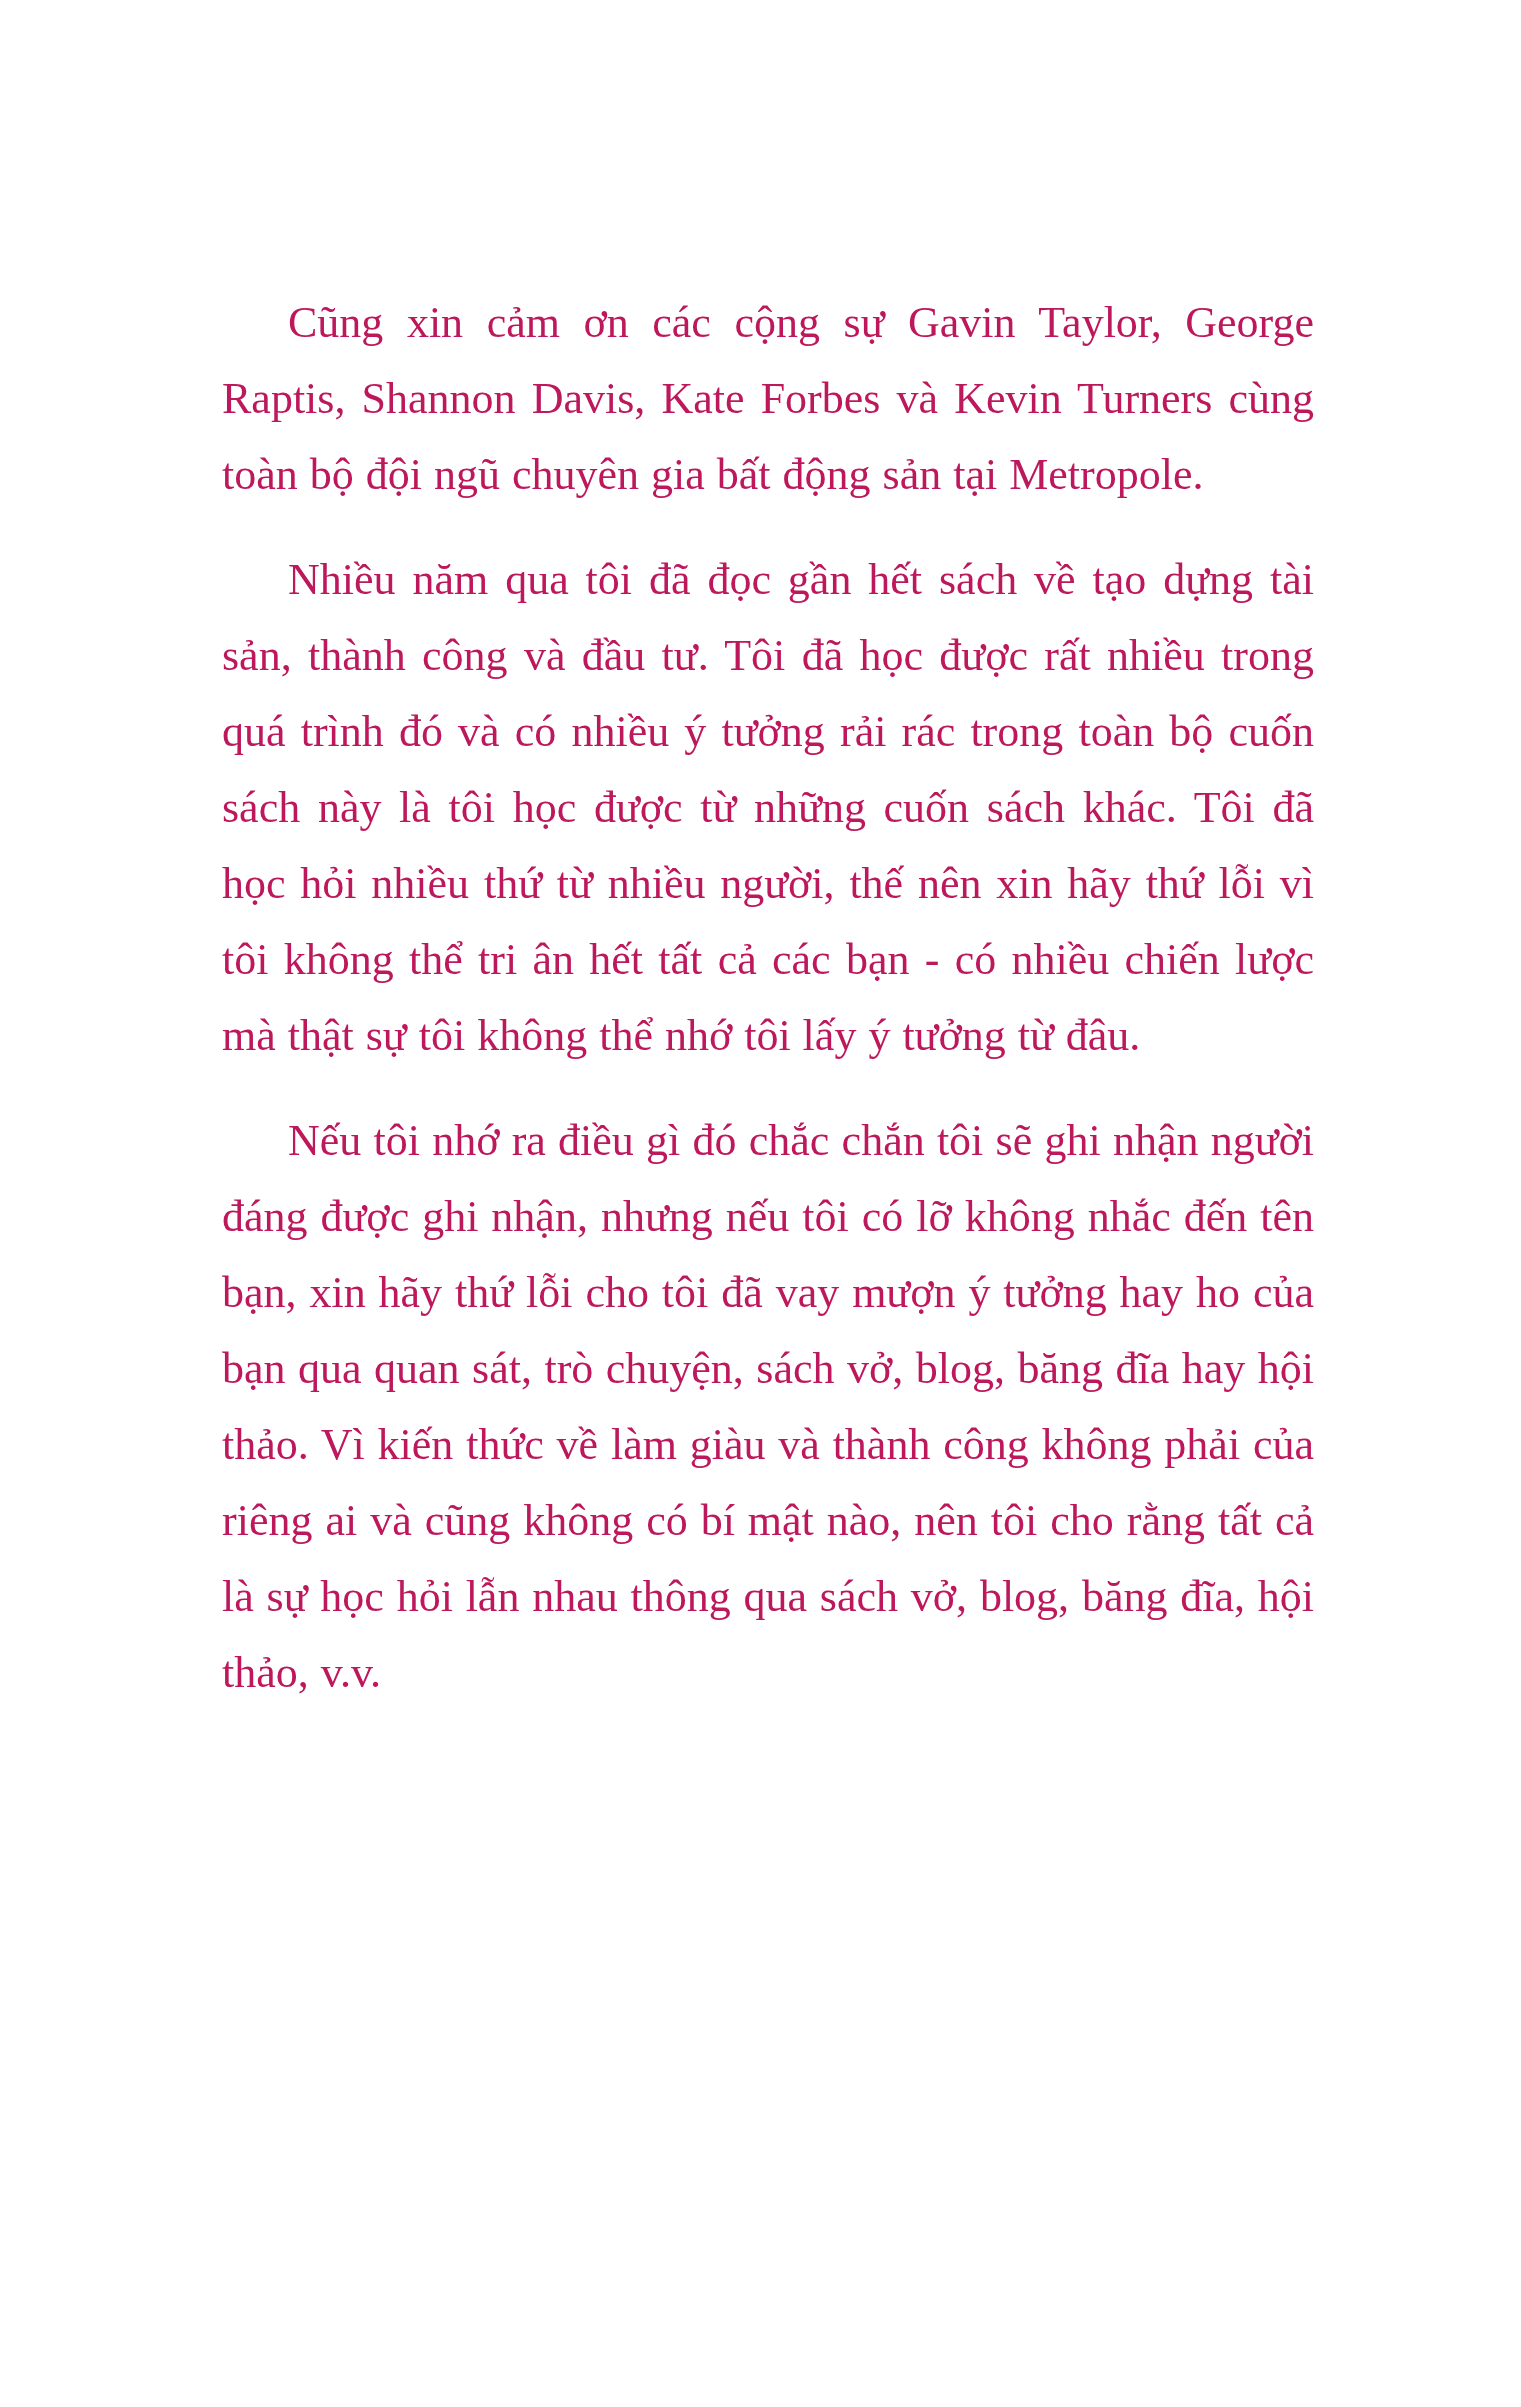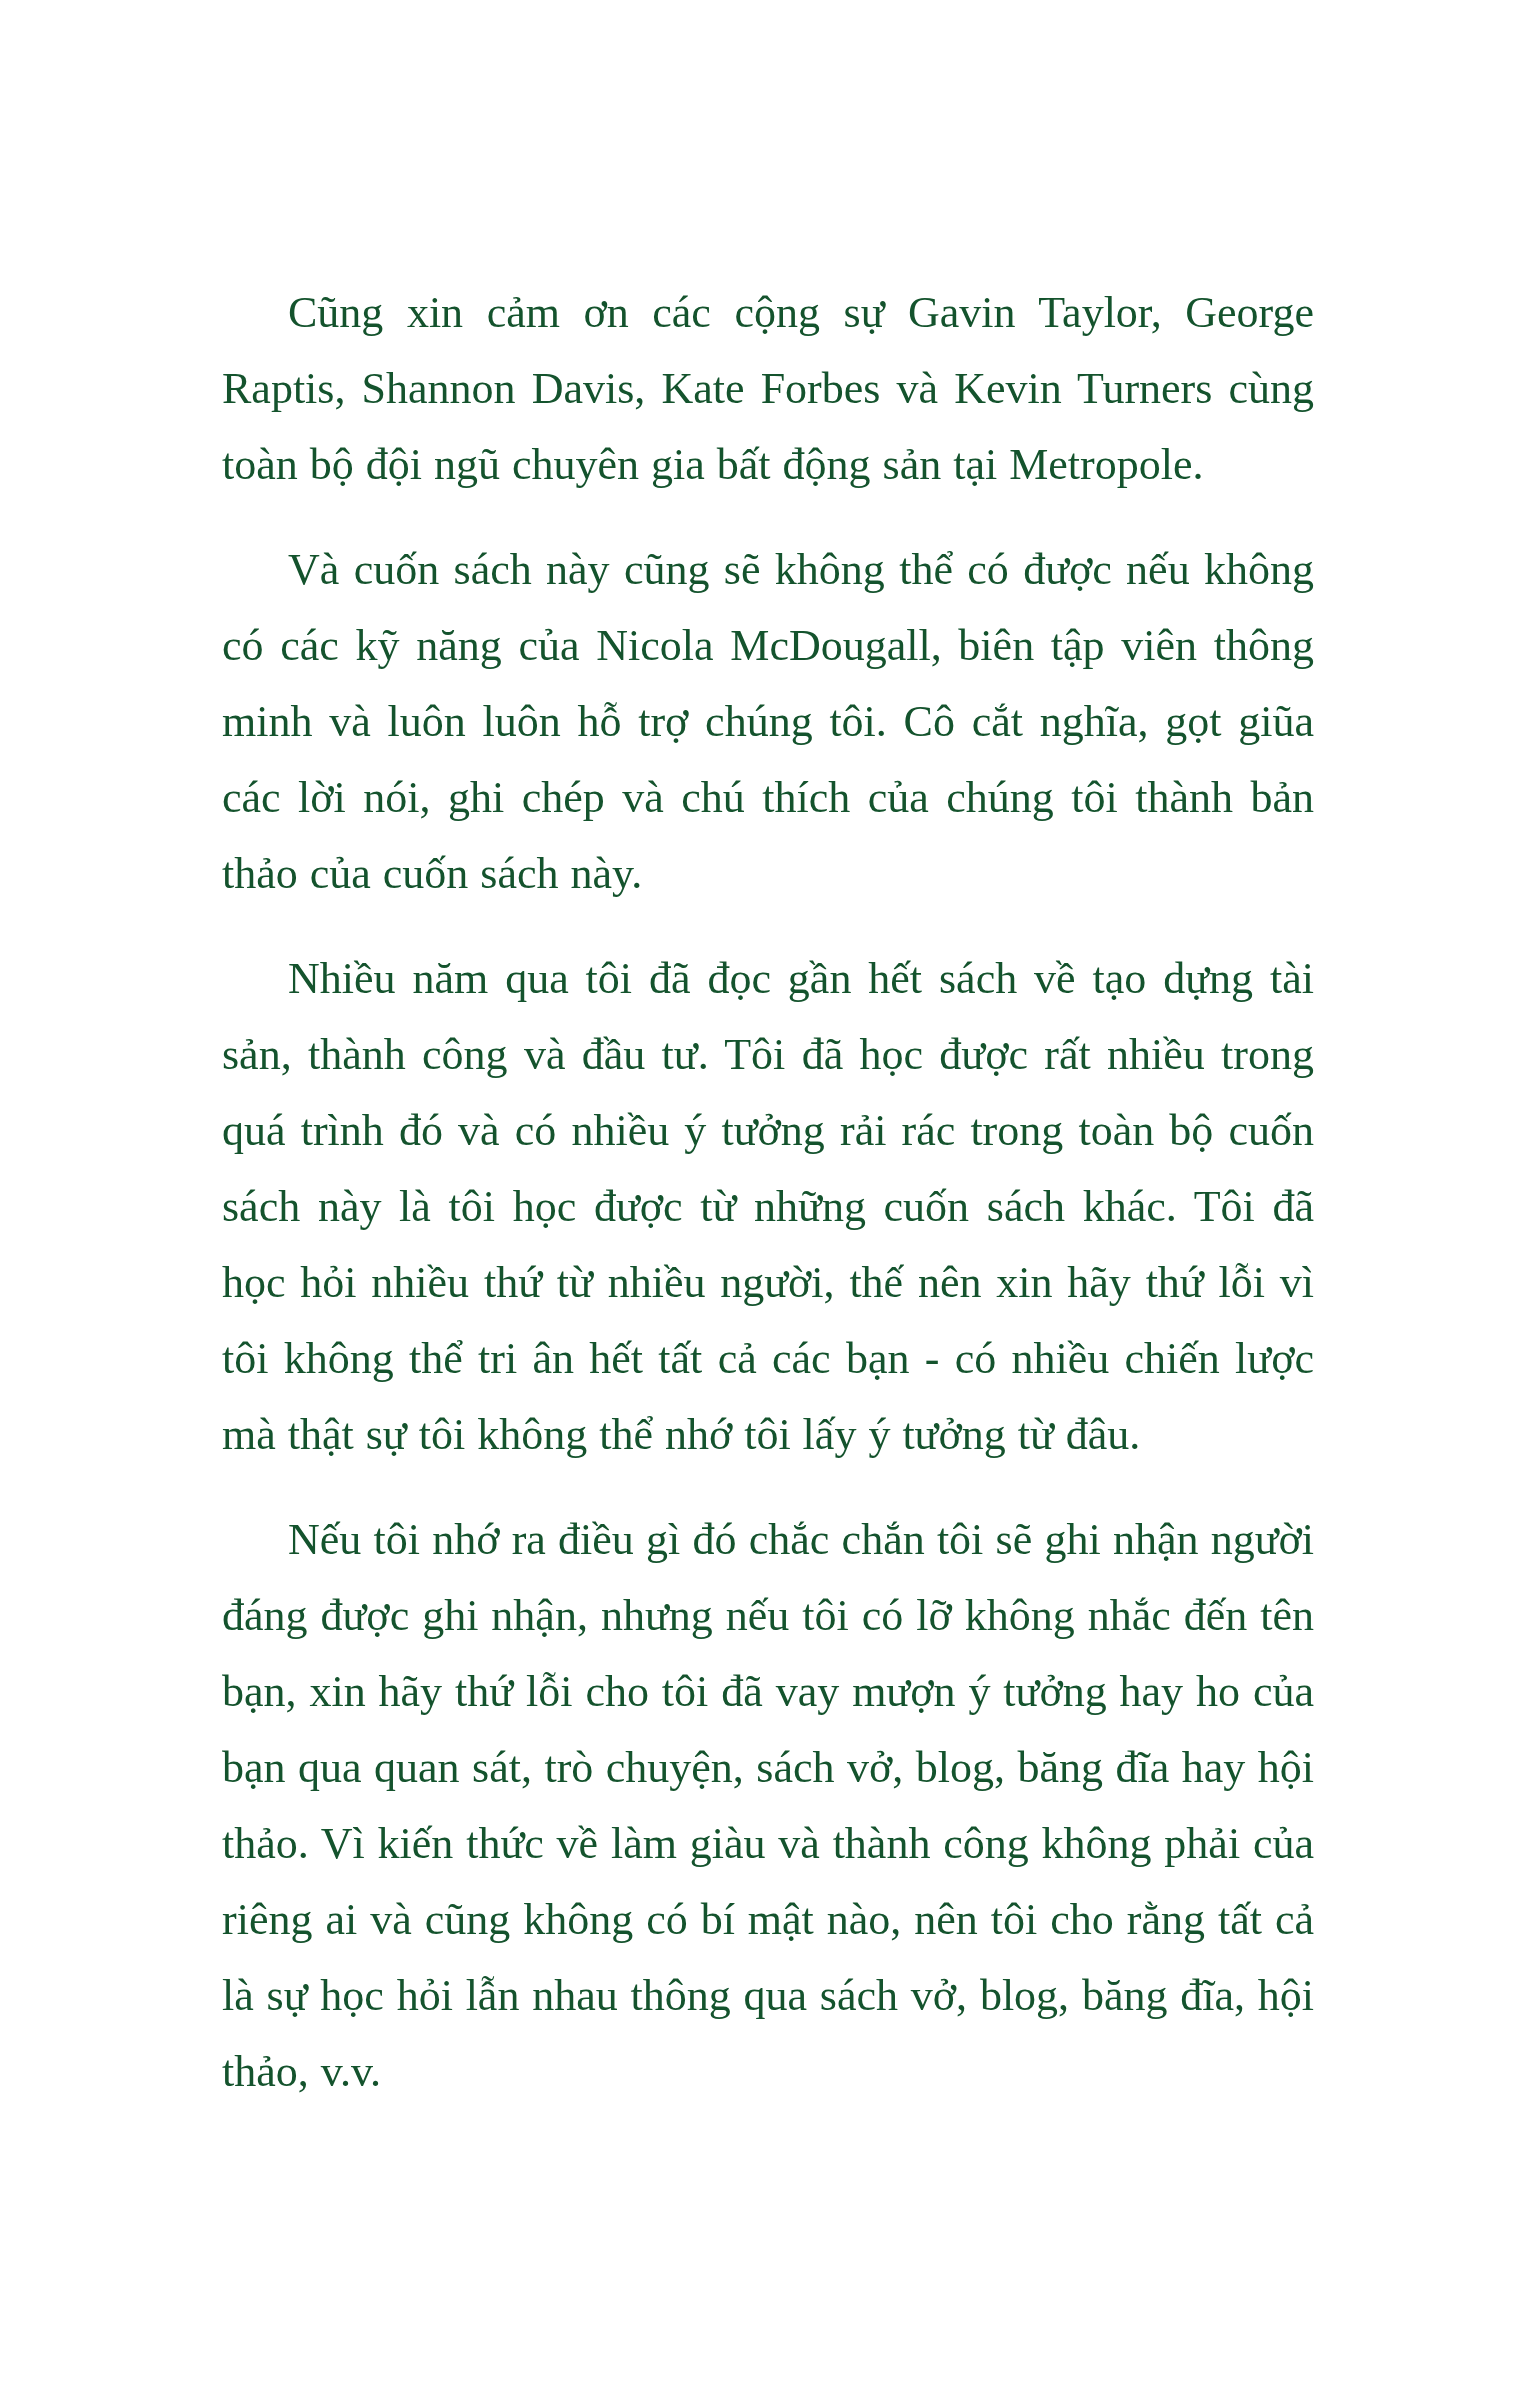--- a/index.html
+++ b/index.html
@@ -9,37 +9,36 @@
   body {
     width: 1521px;
     height: 2408px;
     background: #ffffff;
     position: relative;
     overflow: hidden;
   }
   .page {
     position: absolute;
     left: 222px;
-    top: 275px;
+    top: 285px;
     width: 1092px;
     font-family: "Liberation Serif", "DejaVu Serif", serif;
     font-size: 44px;
     line-height: 76px;
-    color: #14532d;
+    color: #be185d;
     text-align: justify;
     text-justify: inter-word;
   }
   .page p {
     margin: 0 0 29px 0;
     text-indent: 66px;
     word-spacing: 1px;
   }
 </style>
 </head>
 <body>
 
 <div class="page">
   <p>Cũng xin cảm ơn các cộng sự Gavin Taylor, George Raptis, Shannon Davis, Kate Forbes và Kevin Turners cùng toàn bộ đội ngũ chuyên gia bất động sản tại Metropole.</p>
-  <p>Và cuốn sách này cũng sẽ không thể có được nếu không có các kỹ năng của Nicola McDougall, biên tập viên thông minh và luôn luôn hỗ trợ chúng tôi. Cô cắt nghĩa, gọt giũa các lời nói, ghi chép và chú thích của chúng tôi thành bản thảo của cuốn sách này.</p>
   <p>Nhiều năm qua tôi đã đọc gần hết sách về tạo dựng tài sản, thành công và đầu tư. Tôi đã học được rất nhiều trong quá trình đó và có nhiều ý tưởng rải rác trong toàn bộ cuốn sách này là tôi học được từ những cuốn sách khác. Tôi đã học hỏi nhiều thứ từ nhiều người, thế nên xin hãy thứ lỗi vì tôi không thể tri ân hết tất cả các bạn - có nhiều chiến lược mà thật sự tôi không thể nhớ tôi lấy ý tưởng từ đâu.</p>
   <p>Nếu tôi nhớ ra điều gì đó chắc chắn tôi sẽ ghi nhận người đáng được ghi nhận, nhưng nếu tôi có lỡ không nhắc đến tên bạn, xin hãy thứ lỗi cho tôi đã vay mượn ý tưởng hay ho của bạn qua quan sát, trò chuyện, sách vở, blog, băng đĩa hay hội thảo. Vì kiến thức về làm giàu và thành công không phải của riêng ai và cũng không có bí mật nào, nên tôi cho rằng tất cả là sự học hỏi lẫn nhau thông qua sách vở, blog, băng đĩa, hội thảo, v.v.</p>
 </div>
 
 
 </body></html>

